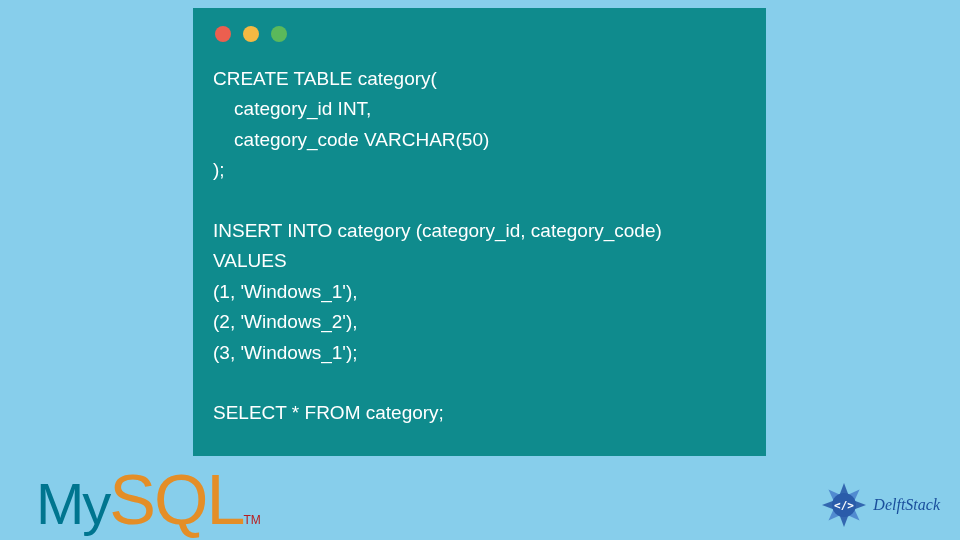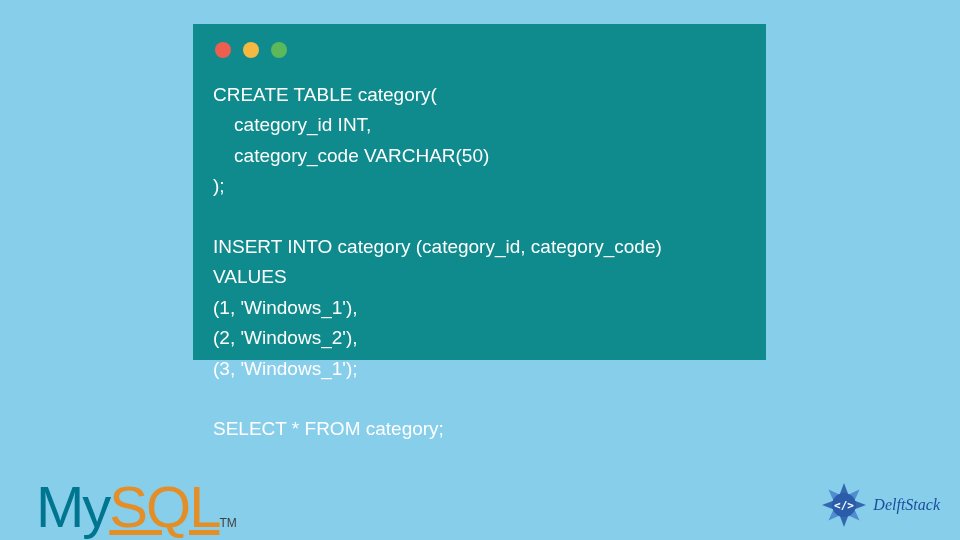--- a/index.html
+++ b/index.html
@@ -7,23 +7,23 @@
     width: 960px;
     height: 540px;
     background: #87ceeb;
     font-family: Arial, Helvetica, sans-serif;
     position: relative;
     overflow: hidden;
   }
   .code-window {
     position: absolute;
     left: 193px;
-    top: 24px;
+    top: 8px;
     width: 573px;
-    height: 336px;
+    height: 448px;
     background: #0f8b8d;
     padding: 18px 20px 20px 20px;
   }
   .traffic-lights {
     display: flex;
     gap: 12px;
     margin-bottom: 22px;
     padding-left: 2px;
   }
   .dot {
@@ -49,26 +49,25 @@
     letter-spacing: -2px;
   }
   .mysql-my {
     color: #00758f;
     font-size: 58px;
     font-weight: 400;
     margin-left: 36px;
   }
   .mysql-sql {
     color: #e48e27;
-    font-size: 58px;
+    font-size: 70px;
     font-weight: 400;
-    text-decoration: underline;
   }
   .mysql-tm {
-    color: #404040;
+    color: #b91c1c;
     font-size: 12px;
     vertical-align: baseline;
     letter-spacing: 0;
   }
   .delft-logo {
     position: absolute;
     right: 20px;
     bottom: 10px;
     display: flex;
     align-items: center;

